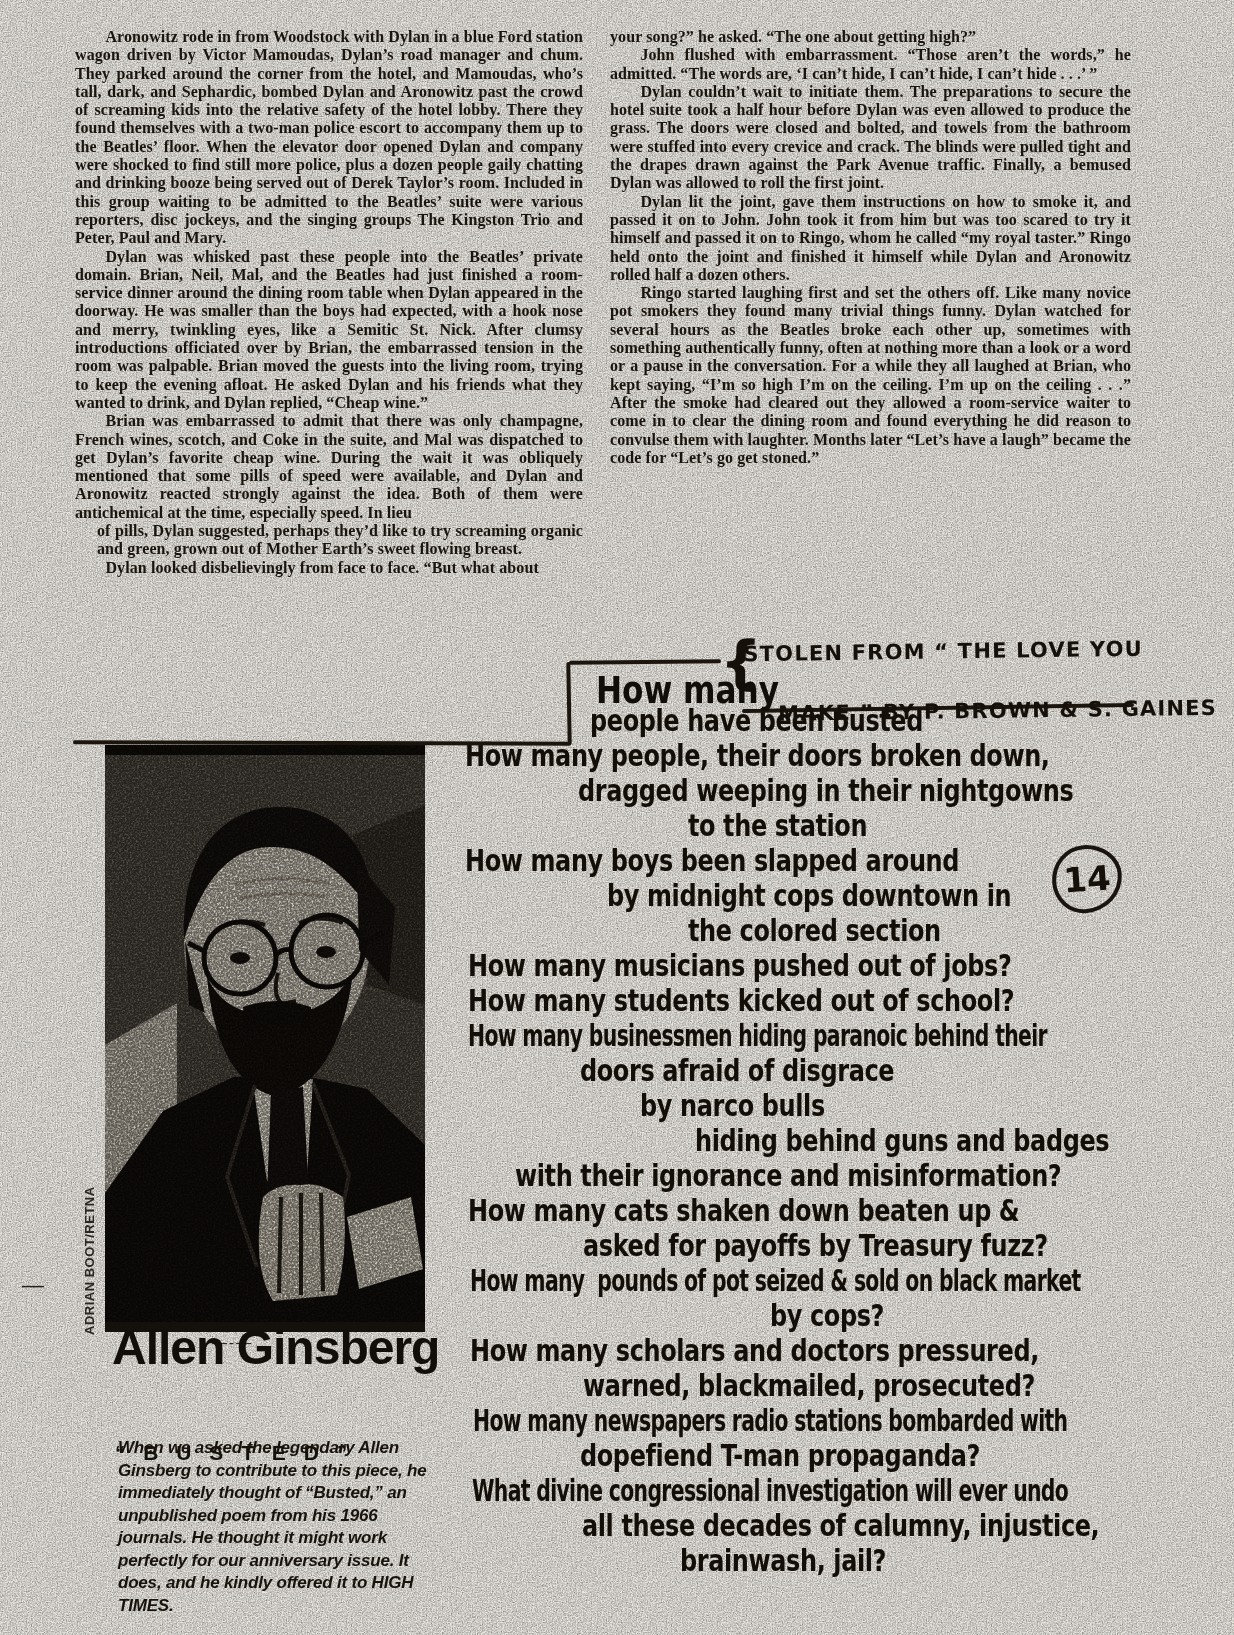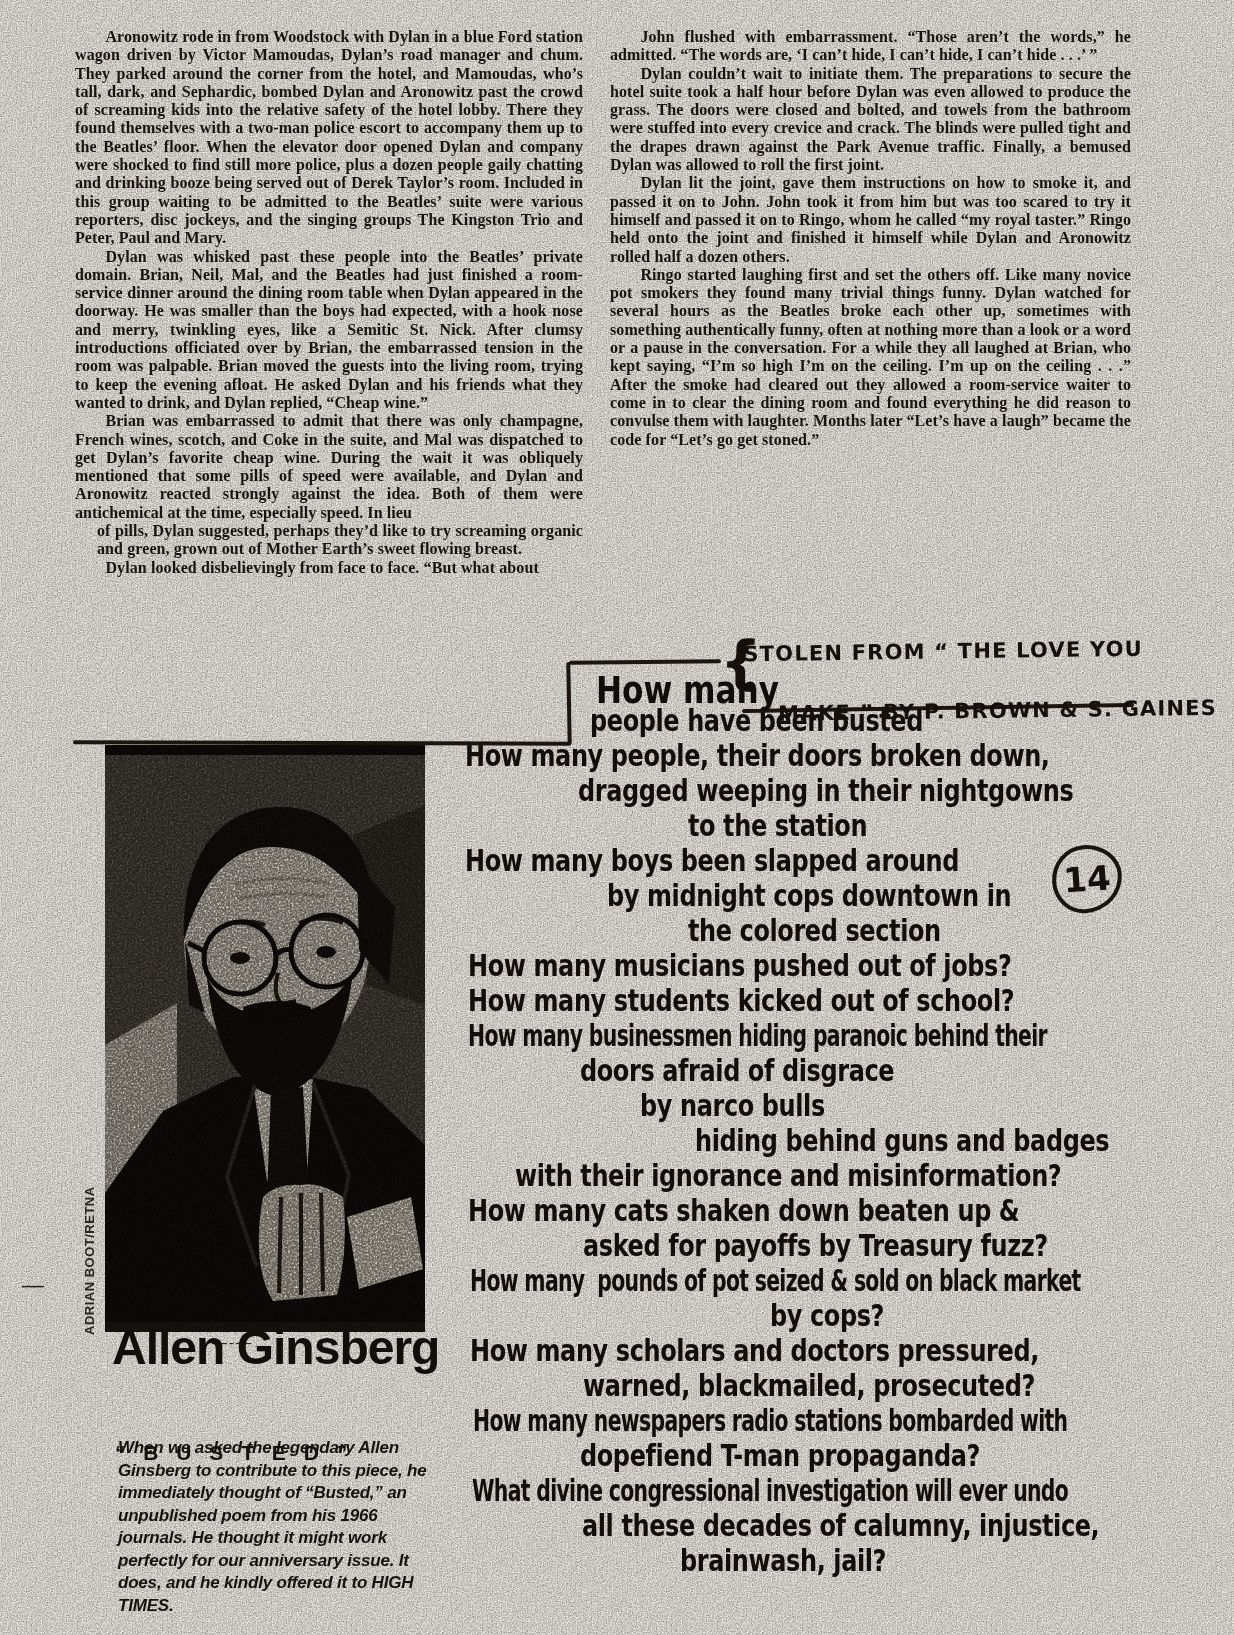--- a/index.html
+++ b/index.html
@@ -102,20 +102,21 @@
 
   <div id="col-left" class="col">
     <p class="ind">Aronowitz rode in from Woodstock with Dylan in a blue Ford station wagon driven by Victor Mamoudas, Dylan’s road manager and chum. They parked around the corner from the hotel, and Mamoudas, who’s tall, dark, and Sephardic, bombed Dylan and Aronowitz past the crowd of screaming kids into the relative safety of the hotel lobby. There they found themselves with a two-man police escort to accompany them up to the Beatles’ floor. When the elevator door opened Dylan and company were shocked to find still more police, plus a dozen people gaily chatting and drinking booze being served out of Derek Taylor’s room. Included in this group waiting to be admitted to the Beatles’ suite were various reporters, disc jockeys, and the singing groups The Kingston Trio and Peter, Paul and Mary.</p>
     <p class="ind">Dylan was whisked past these people into the Beatles’ private domain. Brian, Neil, Mal, and the Beatles had just finished a room-service dinner around the dining room table when Dylan appeared in the doorway. He was smaller than the boys had expected, with a hook nose and merry, twinkling eyes, like a Semitic St. Nick. After clumsy introductions officiated over by Brian, the embarrassed tension in the room was palpable. Brian moved the guests into the living room, trying to keep the evening afloat. He asked Dylan and his friends what they wanted to drink, and Dylan replied, “Cheap wine.”</p>
     <p class="ind">Brian was embarrassed to admit that there was only champagne, French wines, scotch, and Coke in the suite, and Mal was dispatched to get Dylan’s favorite cheap wine. During the wait it was obliquely mentioned that some pills of speed were available, and Dylan and Aronowitz reacted strongly against the idea. Both of them were antichemical at the time, especially speed. In lieu</p>
     <p class="inset">of pills, Dylan suggested, perhaps they’d like to try screaming organic and green, grown out of Mother Earth’s sweet flowing breast.</p>
     <p class="ind">Dylan looked disbelievingly from face to face. “But what about</p>
   </div>
 
   <div id="col-right" class="col">
+    <p>your song?” he asked. “The one about getting high?”</p>
     <p class="ind">John flushed with embarrassment. “Those aren’t the words,” he admitted. “The words are, ‘I can’t hide, I can’t hide, I can’t hide . . .’ ”</p>
     <p class="ind">Dylan couldn’t wait to initiate them. The preparations to secure the hotel suite took a half hour before Dylan was even allowed to produce the grass. The doors were closed and bolted, and towels from the bathroom were stuffed into every crevice and crack. The blinds were pulled tight and the drapes drawn against the Park Avenue traffic. Finally, a bemused Dylan was allowed to roll the first joint.</p>
     <p class="ind">Dylan lit the joint, gave them instructions on how to smoke it, and passed it on to John. John took it from him but was too scared to try it himself and passed it on to Ringo, whom he called “my royal taster.” Ringo held onto the joint and finished it himself while Dylan and Aronowitz rolled half a dozen others.</p>
     <p class="ind">Ringo started laughing first and set the others off. Like many novice pot smokers they found many trivial things funny. Dylan watched for several hours as the Beatles broke each other up, sometimes with something authentically funny, often at nothing more than a look or a word or a pause in the conversation. For a while they all laughed at Brian, who kept saying, “I’m so high I’m on the ceiling. I’m up on the ceiling . . .” After the smoke had cleared out they allowed a room-service waiter to come in to clear the dining room and found everything he did reason to convulse them with laughter. Months later “Let’s have a laugh” became the code for “Let’s go get stoned.”</p>
   </div>
 
   <div class="hline" style="left:73px;top:741px;width:498px;height:4px;transform:rotate(.15deg);"></div>
   <div class="vline" style="left:567px;top:662px;width:4px;height:83px;transform:rotate(-1deg);"></div>
   <div class="hline" style="left:569px;top:660px;width:152px;height:4px;transform:rotate(-.6deg);"></div>
   <div class="hline" style="left:742px;top:706px;width:392px;height:4px;transform:rotate(-.9deg);"></div>

